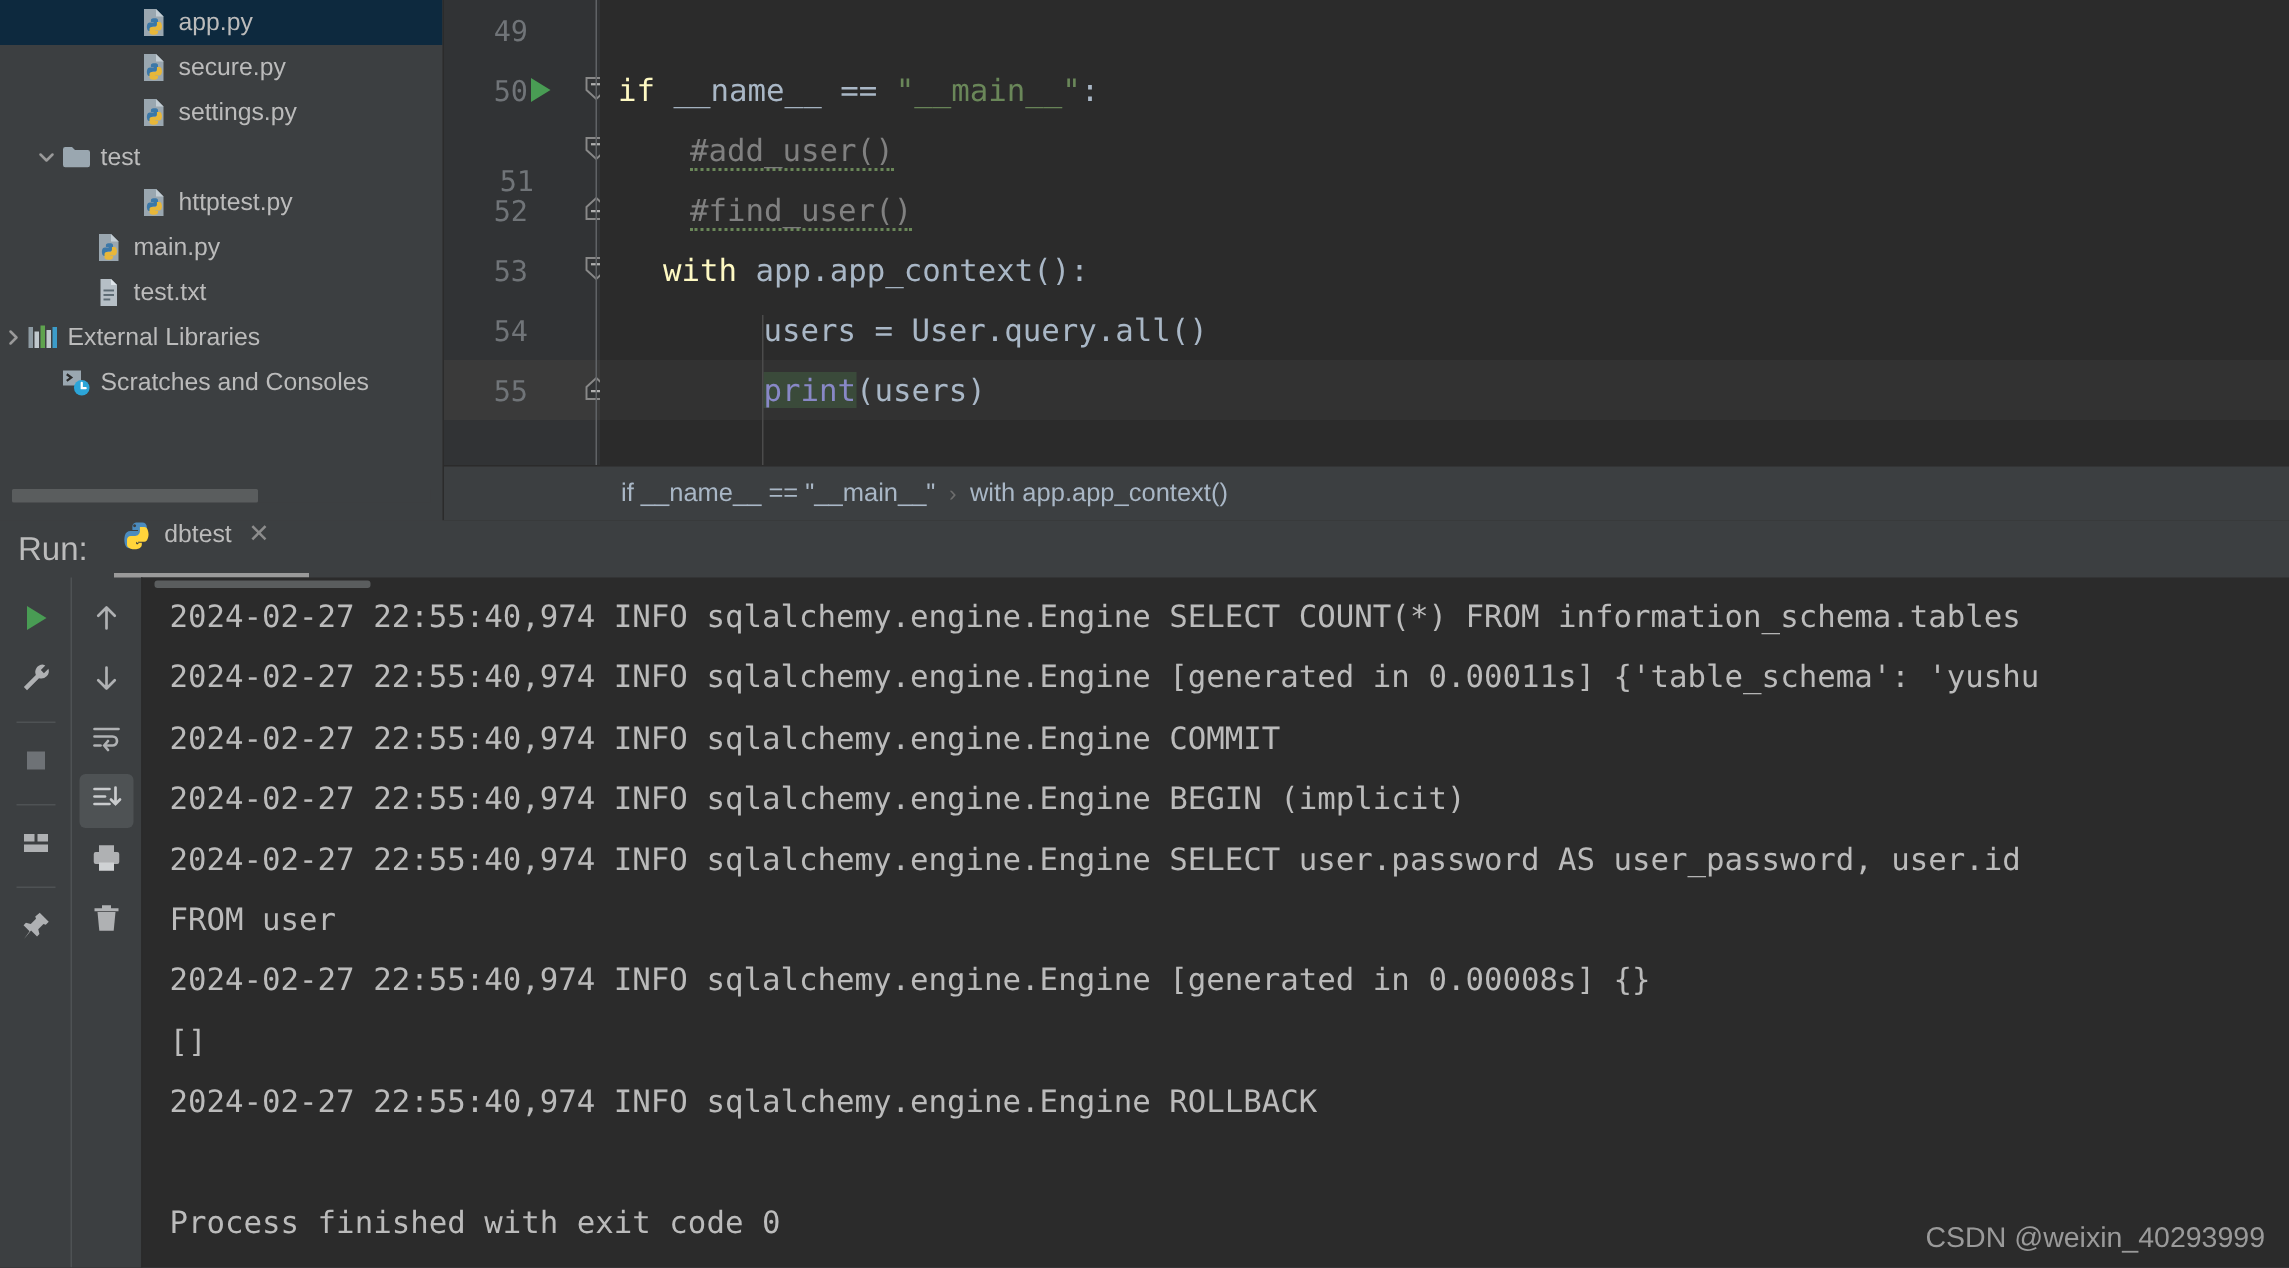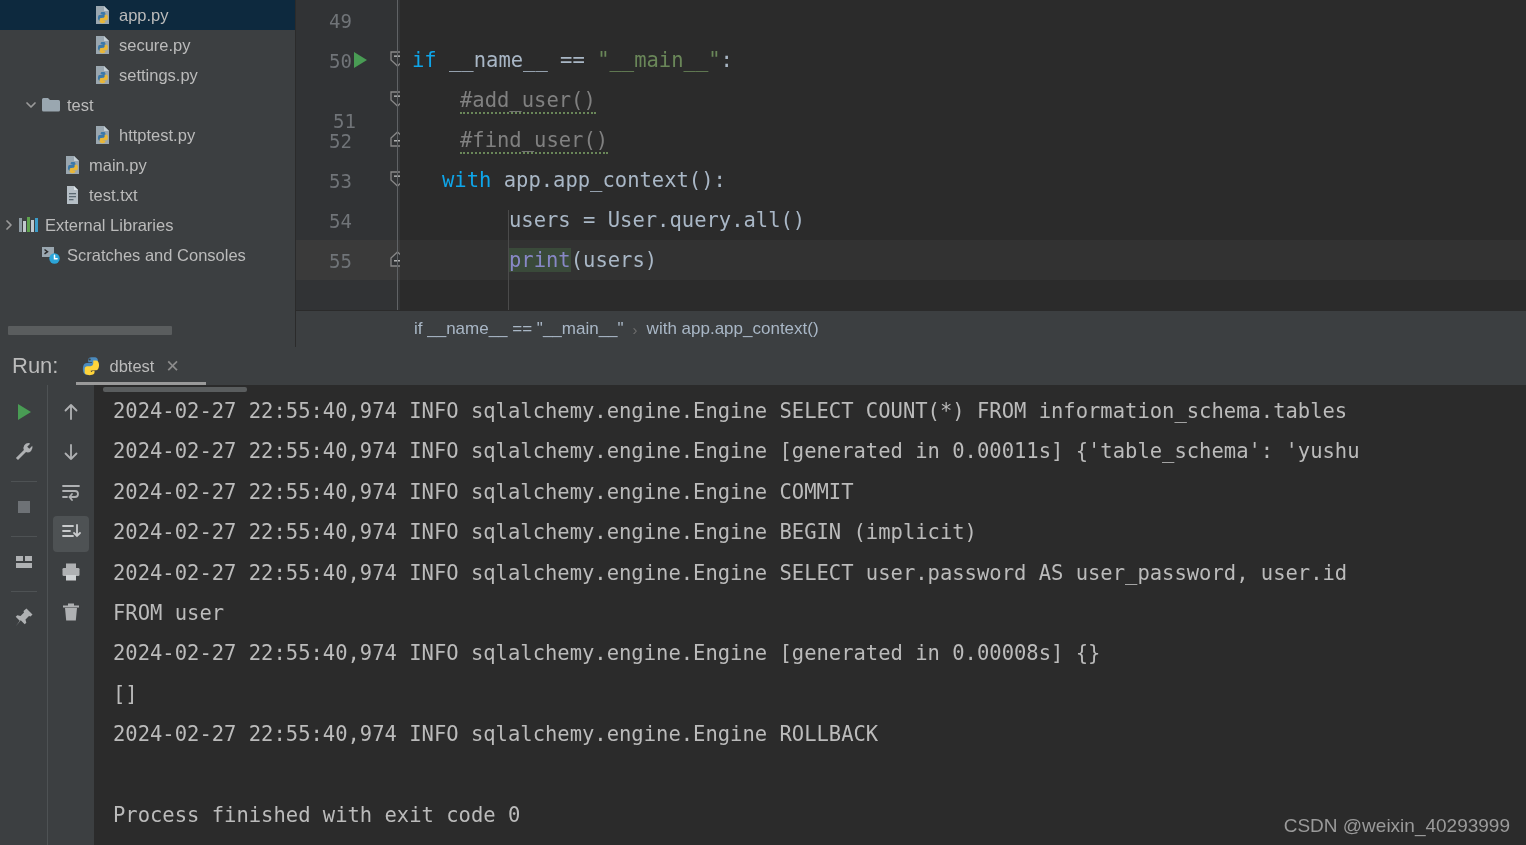--- a/index.html
+++ b/index.html
@@ -59,21 +59,21 @@
     color: #707478; font-size: 19px;
     font-family: "DejaVu Sans Mono", monospace;
   }
   .current-line-bg { position: absolute; left: 0; right: 0; height: 40px; background: #323232; }
 
   .code {
     position: absolute; left: 0;
     font-family: "DejaVu Sans Mono", monospace;
     font-size: 20.5px; white-space: pre; color: #A9B7C6;
   }
-  .kw  { color: #0ea5e9; }
+  .kw  { color: #fef9c3; }
   .str { color: #6A8759; }
   .cmt { color: #808080; }
   .fn  { color: #8888C6; }
   .sel-print { background: #3A4A3A; }
   .underline-wave {
     border-bottom: 2px dotted #6A8759;
   }
 
   .run-marker {
     position: absolute; left: 58px; width: 0; height: 0;
@@ -95,21 +95,21 @@
     padding-left: 118px;
   }
   .bc-sep { color: #6E6E6E; margin: 0 9px; font-size: 15px; }
   .bc-item { white-space: nowrap; }
 
   
   .run-panel { position: absolute; left: 0; top: 347px; width: 1526px; height: 498px; background: #3C3F41; }
   .run-header { height: 38px; display: flex; align-items: center; padding-left: 12px; position: relative; }
   .run-label { color: #BBBBBB; font-size: 22px; margin-right: 20px; }
   .run-tab {
-    display: flex; align-items: center; height: 38px;
+    display: flex; height: 38px;
     color: #BBBBBB; font-size: 16.5px; position: relative; padding: 0 4px;
   }
   .run-tab .tab-ico { margin-right: 7px; display: flex; }
   .tab-close { margin-left: 11px; color: #8C8C8C; font-size: 17px; line-height: 1; }
   .run-tab-underline {
     position: absolute; left: 76px; bottom: 0; width: 130px; height: 3px; background: #9A9A9A;
   }
 
   .run-body { position: absolute; left: 0; top: 38px; right: 0; bottom: 0; display: flex; }
   .tbcol {

